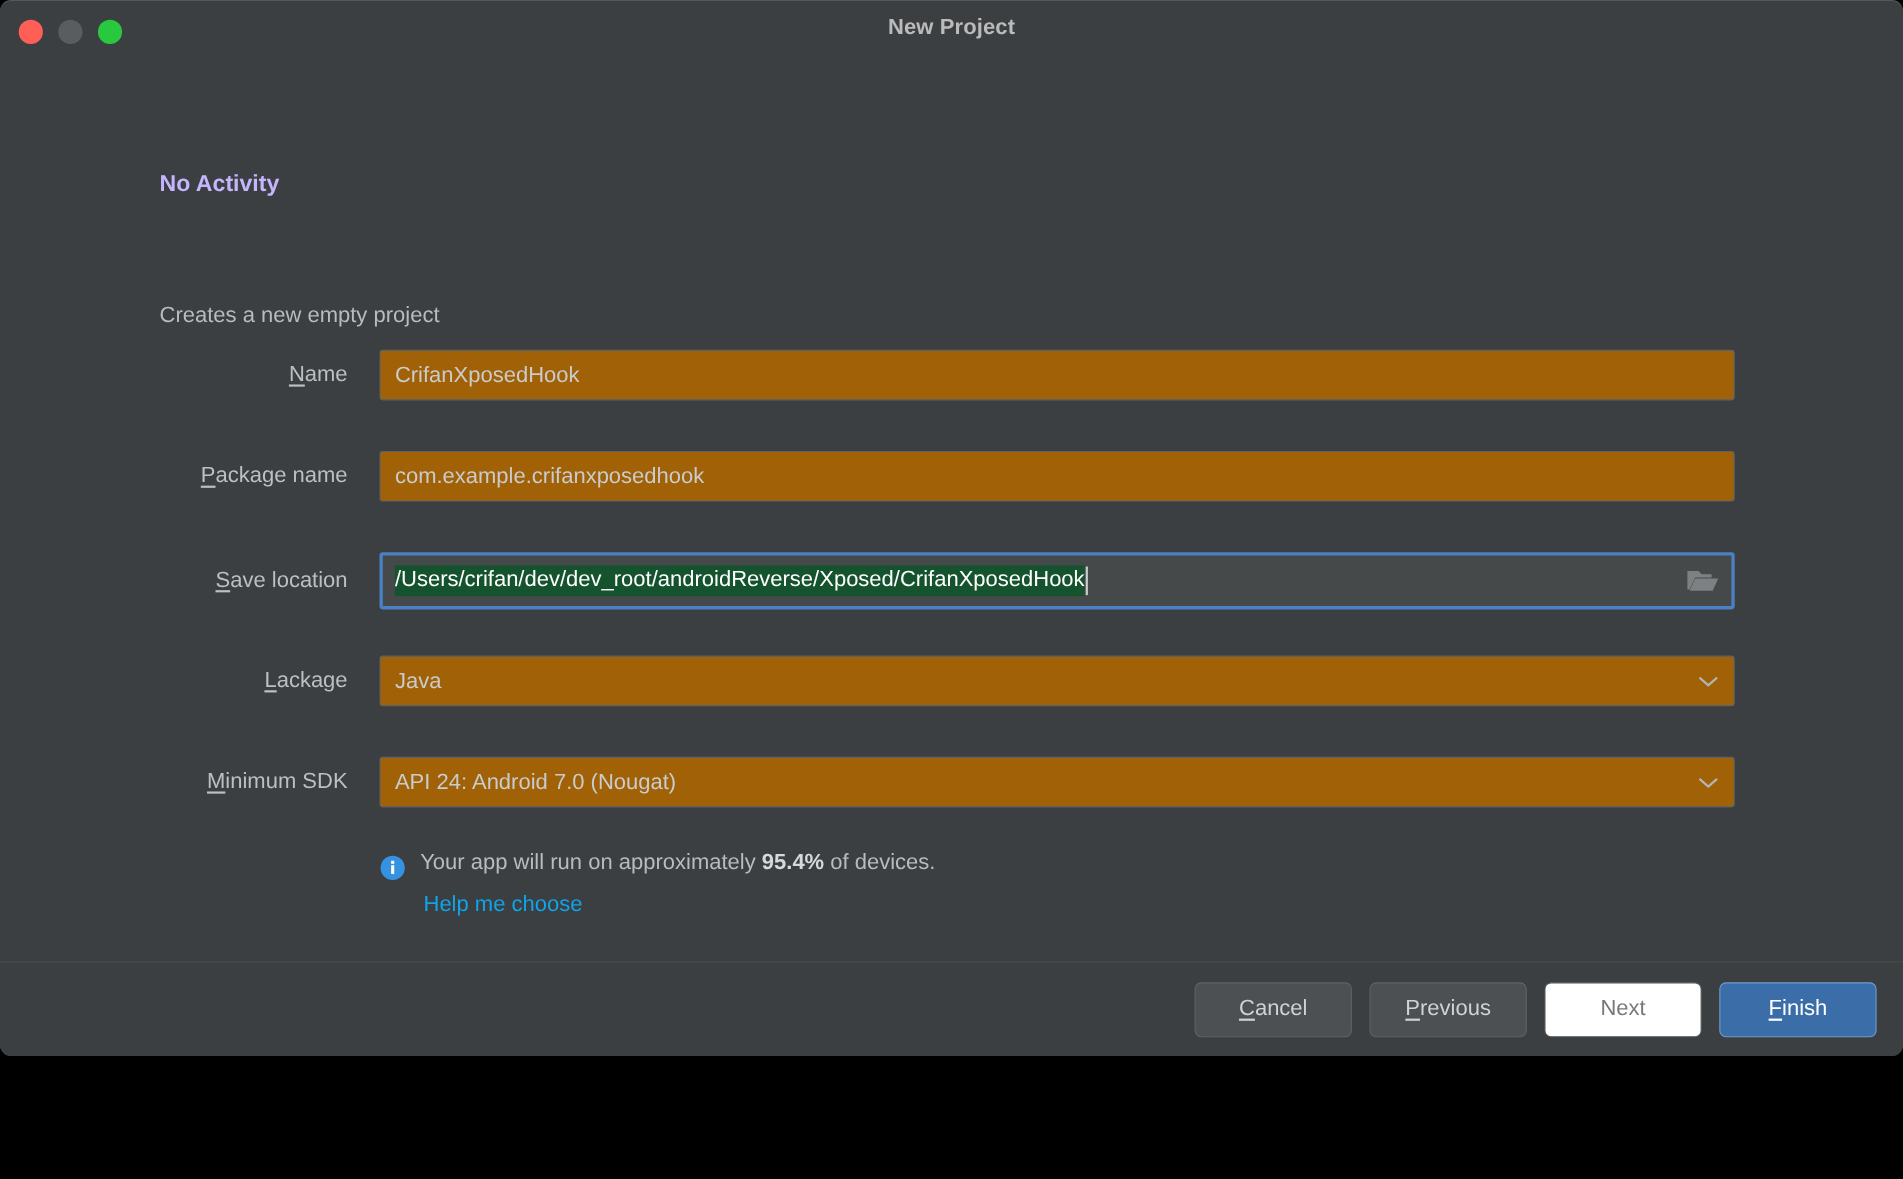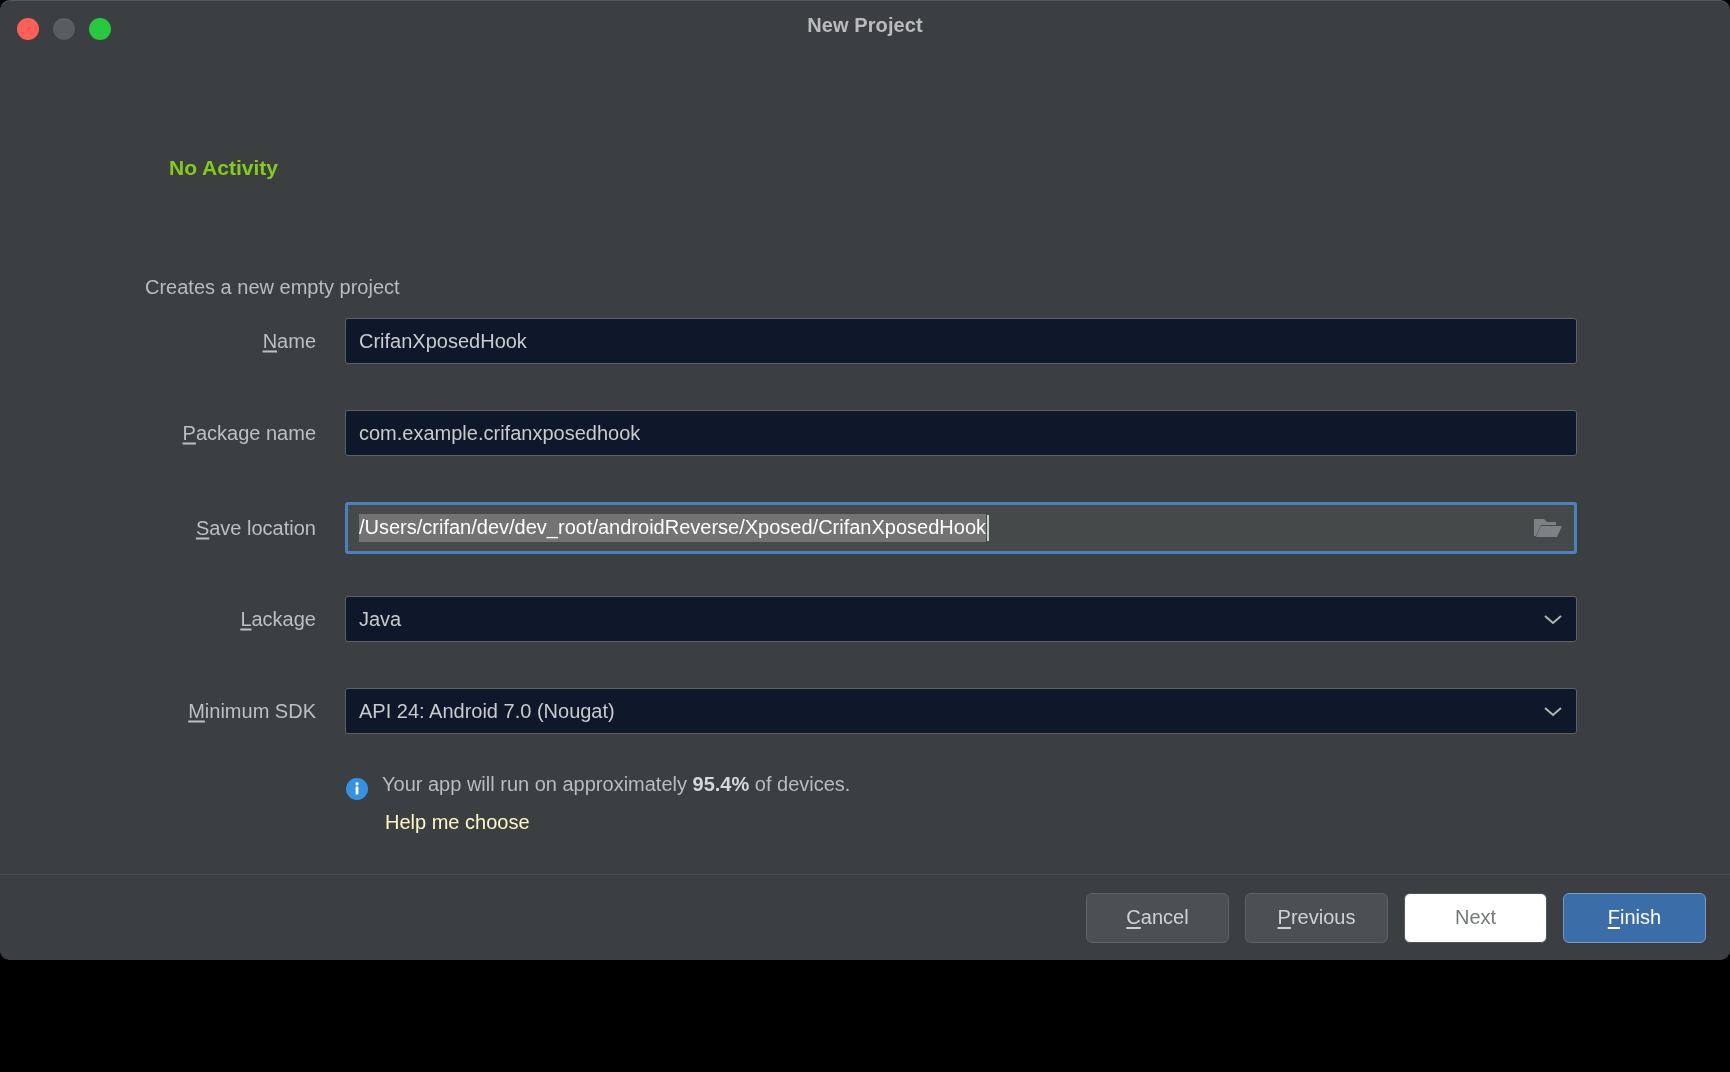--- a/index.html
+++ b/index.html
@@ -64,22 +64,21 @@
     position: relative;
     height: 930px;
   }
 
   .section-title {
     position: absolute;
     left: 145px;
     top: 100px;
     font-size: 21px;
     font-weight: bold;
-    color: #84cc16;
-    margin-left: 24px;
+    color: #c4b5fd;
   }
   .section-desc {
     position: absolute;
     left: 145px;
     top: 180px;
     font-size: 20px;
     color: #b9bbbc;
     margin-top: 40px;
   }
 
@@ -103,38 +102,38 @@
     text-underline-offset: 3px;
   }
   .label-right  { right: 1414px; }   
 
   .field {
     position: absolute;
     left: 345px;
     width: 1232px;
     height: 46px;
     box-sizing: border-box;
-    background: #0f172a;
+    background: #a16207;
     border: 1px solid #5e6365;
     border-radius: 3px;
     display: flex;
     align-items: center;
     padding: 0 13px;
     font-size: 20px;
     color: #c9cbcc;
   }
   .field.focused {
     background: #45494a;
     border: 3px solid #4a81c4;
     padding: 0 11px;
     box-shadow: 0 0 0 1px #3c3f41;
   }
   .field .val { white-space: nowrap; }
   .val.selected {
-    background: #737373;
+    background: #14532d;
     color: #ffffff;
     padding: 2px 0 3px 0;
   }
   .caret {
     display: inline-block;
     width: 2px;
     height: 26px;
     background: #c9cbcc;
     vertical-align: middle;
     margin-left: 1px;
@@ -168,21 +167,21 @@
     font-size: 20px;
     color: #b9bbbc;
     line-height: 1.0;
   }
   .info-text b { color: #d6d8d9; font-weight: bold; text-align: right; }
   .help-link {
     position: absolute;
     left: 385px;
     top: 755px;
     font-size: 20px;
-    color: #fef9c3;
+    color: #0ea5e9;
     cursor: pointer;
   }
 
   
   .footer {
     position: absolute;
     left: 0;
     right: 0;
     bottom: 0;
     height: 86px;

